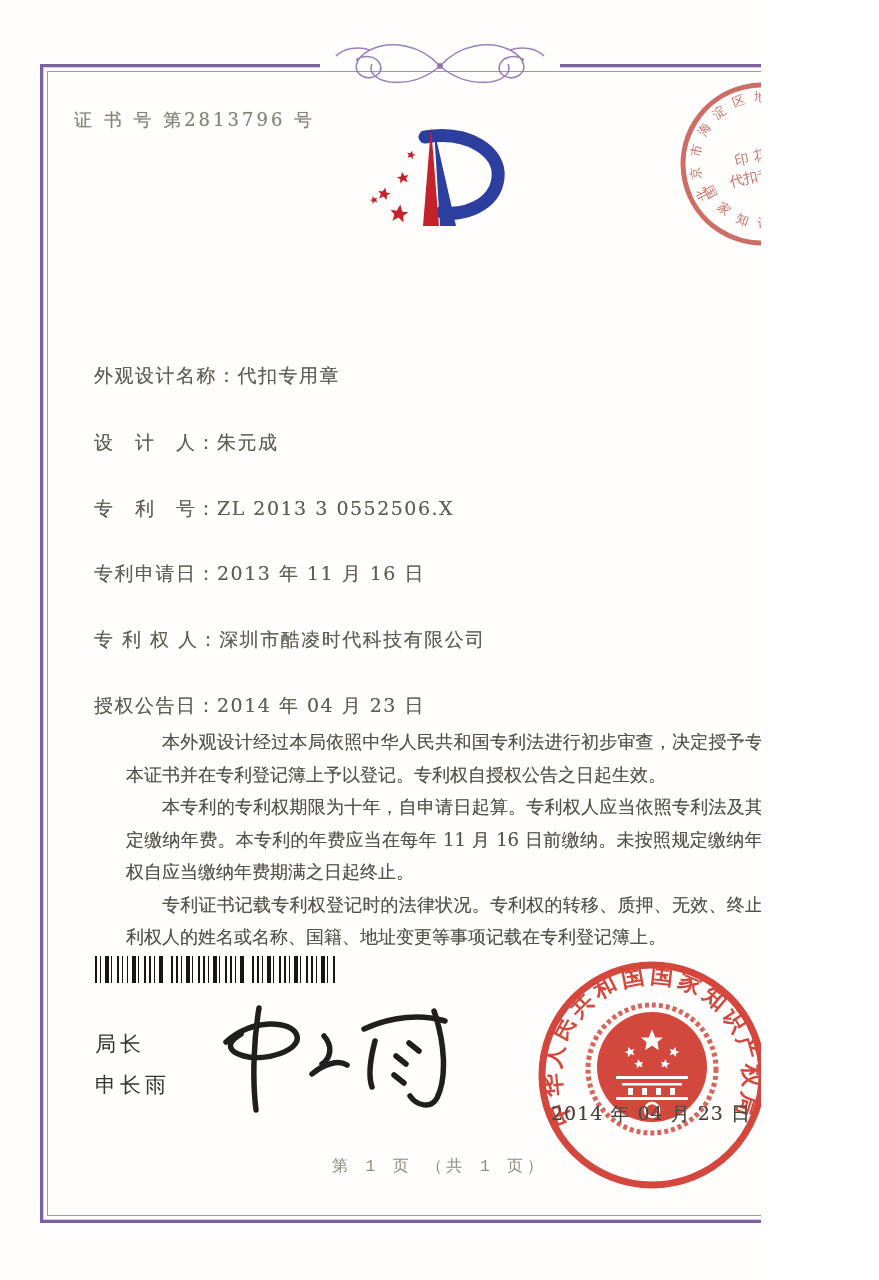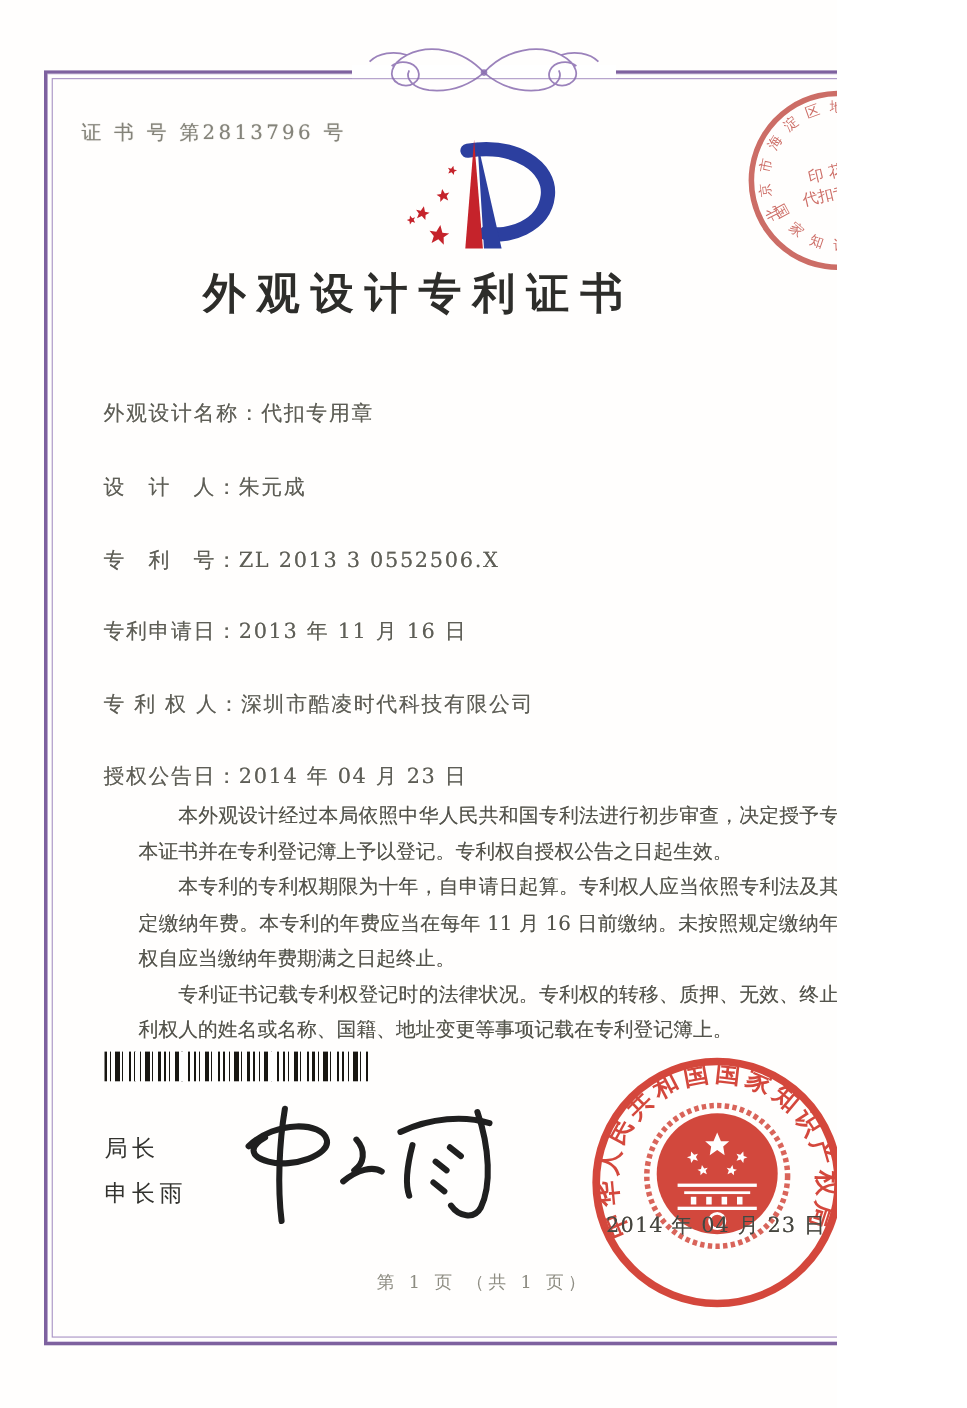--- a/index.html
+++ b/index.html
@@ -38,21 +38,21 @@
   .commissioner-name{position:absolute;left:95px;top:1071px;font-size:21px;color:#33332f;letter-spacing:4px;font-family:Liberation Mono, monospace;}
   .signature{position:absolute;left:196px;top:998px;width:280px;height:122px;}
   
   .main-seal{position:absolute;left:532px;top:955px;width:240px;height:240px;opacity:.93;}
   .seal-date{position:absolute;left:551px;top:1101px;font-size:19px;color:#45453f;
     letter-spacing:1px;z-index:5;white-space:nowrap;text-shadow:0 0 .6px #8a8a80;}
   .tax-stamp{position:absolute;left:676px;top:78px;width:172px;height:172px;
     transform:rotate(-13deg);opacity:.85;z-index:4;}
   
   .page-footer{position:absolute;left:0;top:1156px;width:879px;text-align:center;
-    font-size:16px;color:#8d8c82;letter-spacing:4px;}
+    font-size:16px;color:#8d8c82;letter-spacing:4px;font-family:Liberation Mono, monospace;}
   svg text{font-family:"DejaVu Serif","Liberation Serif",serif;}
 </style>
 </head>
 <body>
 
 <div class="page">
 
   <div class="frame-outer">
     <div class="frame-inner"></div>
   </div>
@@ -99,21 +99,20 @@
         </g>
       <g transform="translate(29,76) scale(0.42) rotate(-18)">
           <polygon points="0,-10 2.94,-3.09 9.51,-3.09 4.76,1.18 5.88,8.09 0,3.82 -5.88,8.09 -4.76,1.18 -9.51,-3.09 -2.94,-3.09"></polygon>
         </g>
       <g transform="translate(54,90) scale(0.95) rotate(8)">
           <polygon points="0,-10 2.94,-3.09 9.51,-3.09 4.76,1.18 5.88,8.09 0,3.82 -5.88,8.09 -4.76,1.18 -9.51,-3.09 -2.94,-3.09"></polygon>
         </g>
     </g>
   </svg>
 
-  <div class="doc-title">外观设计专利证书</div>
 
   <div class="field f0">
     <span>外观设计名称：</span><span>代扣专用章</span>
   </div>
   <div class="field f1">
     <span>设　计　人：</span><span>朱元成</span>
   </div>
   <div class="field f2">
     <span>专　利　号：</span><span>ZL 2013 3 0552506.X</span>
   </div>

